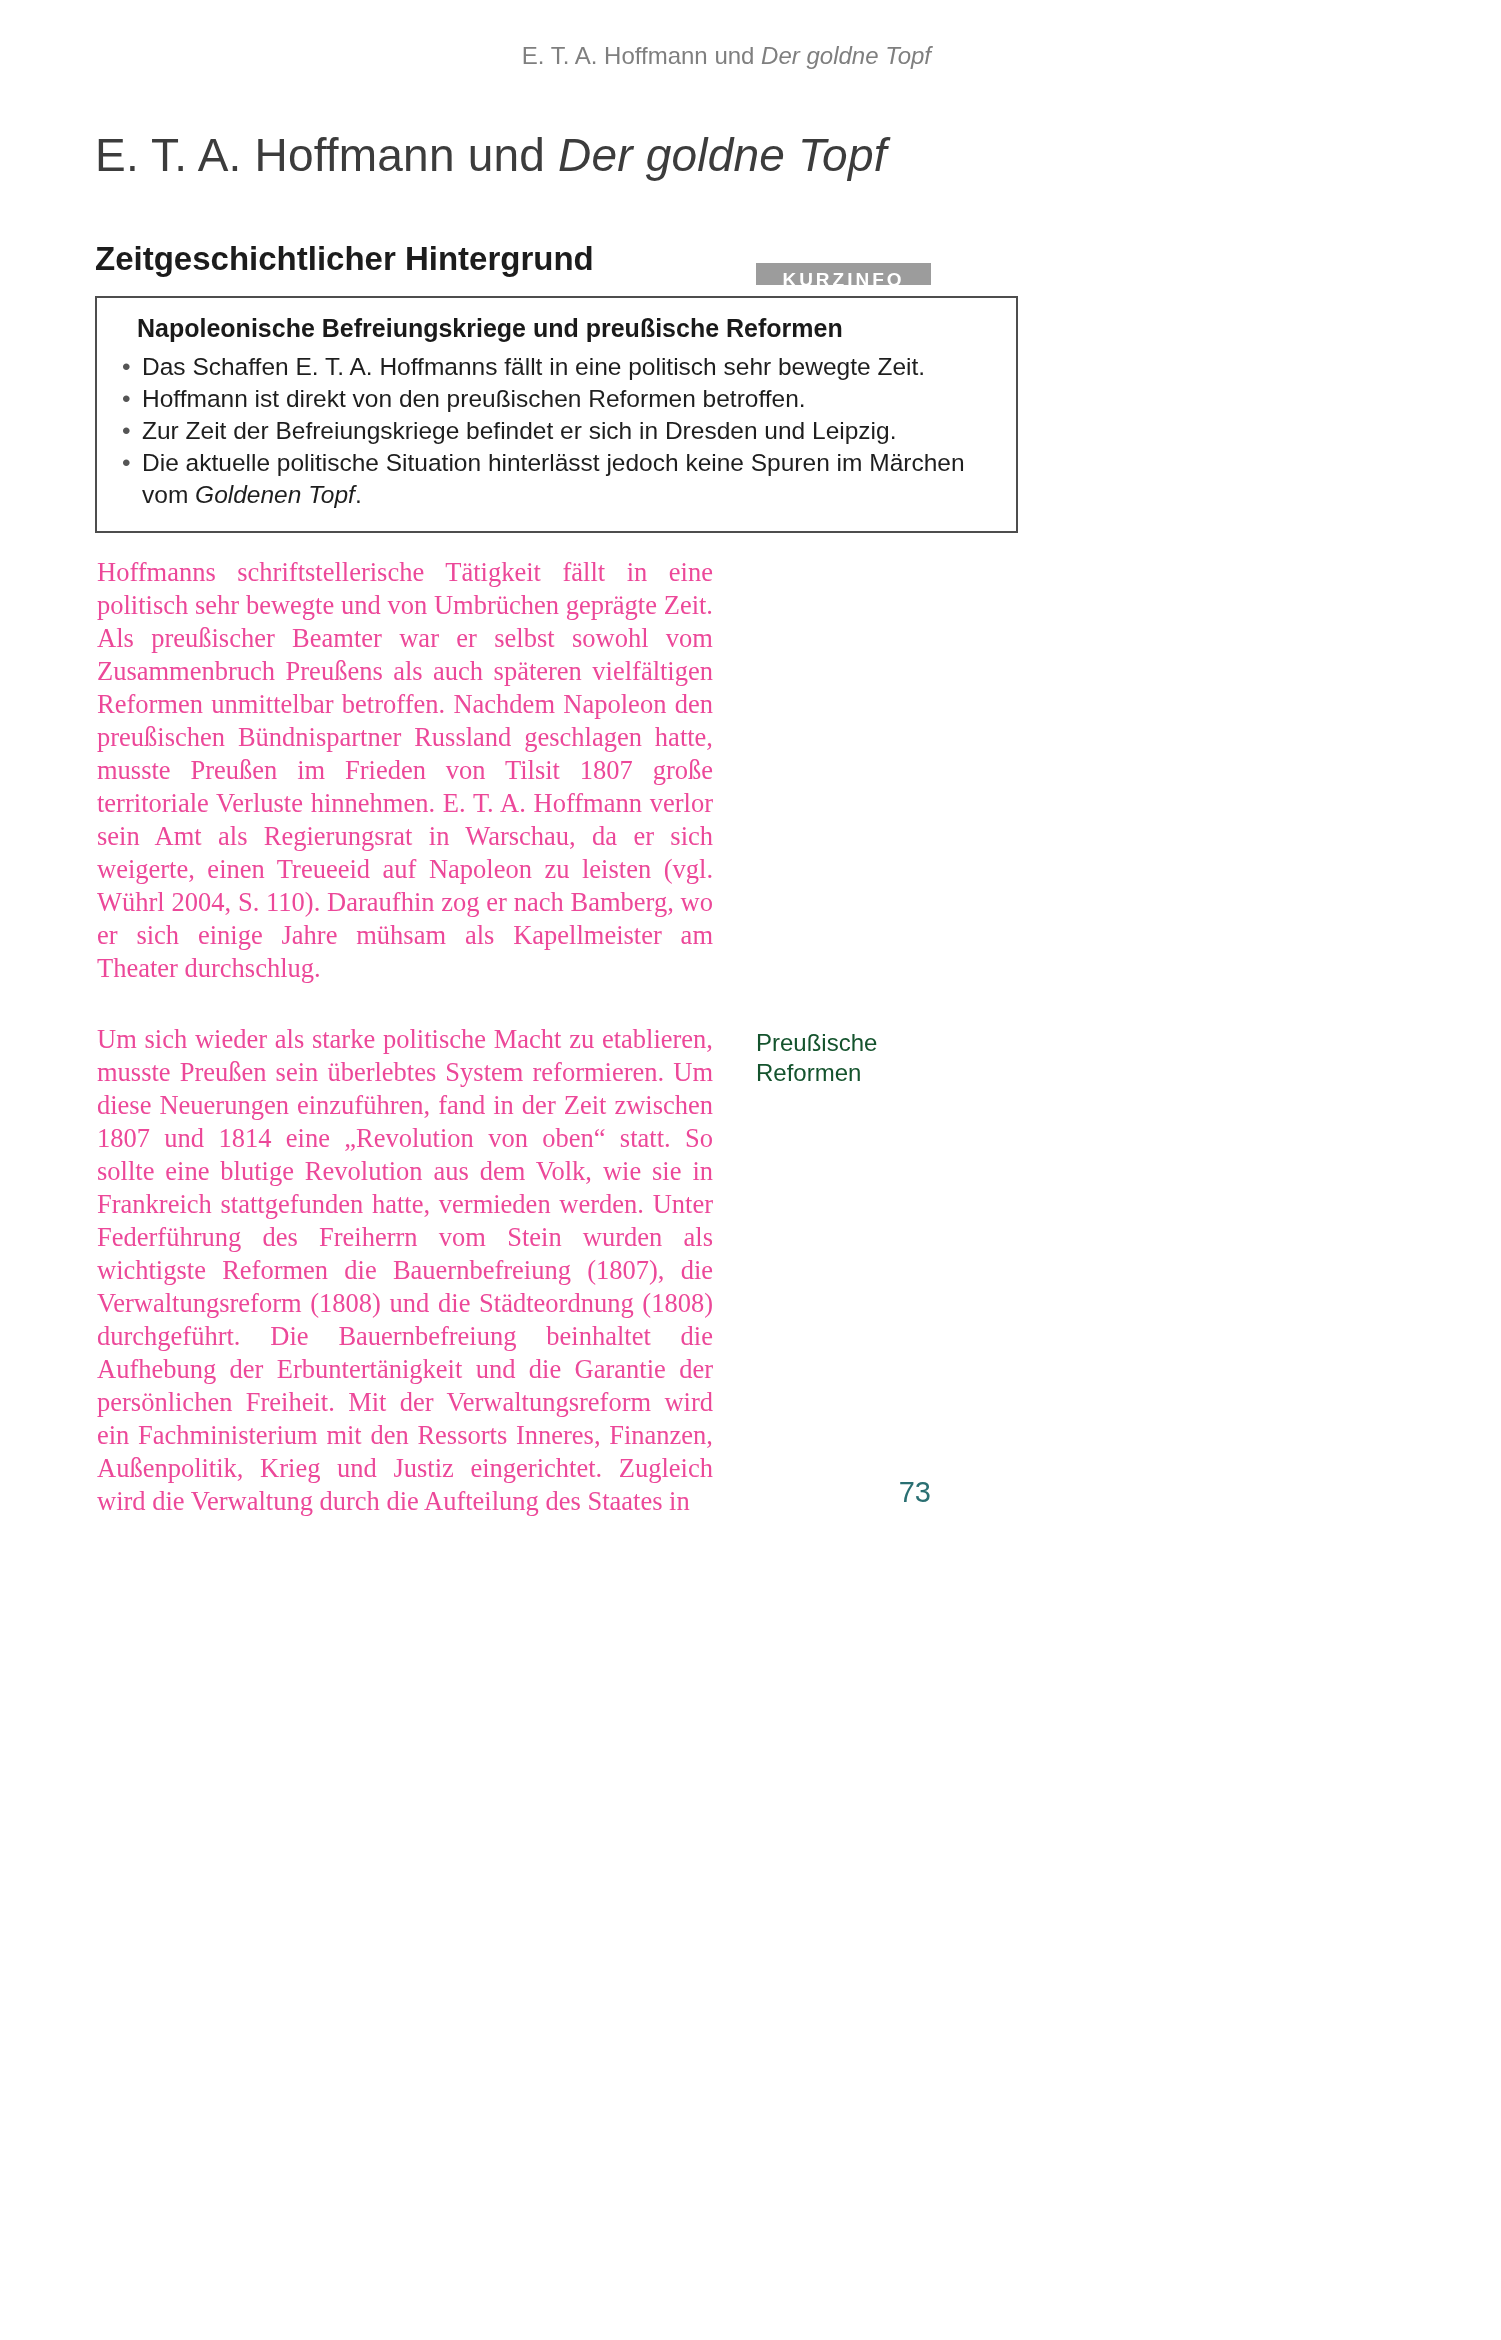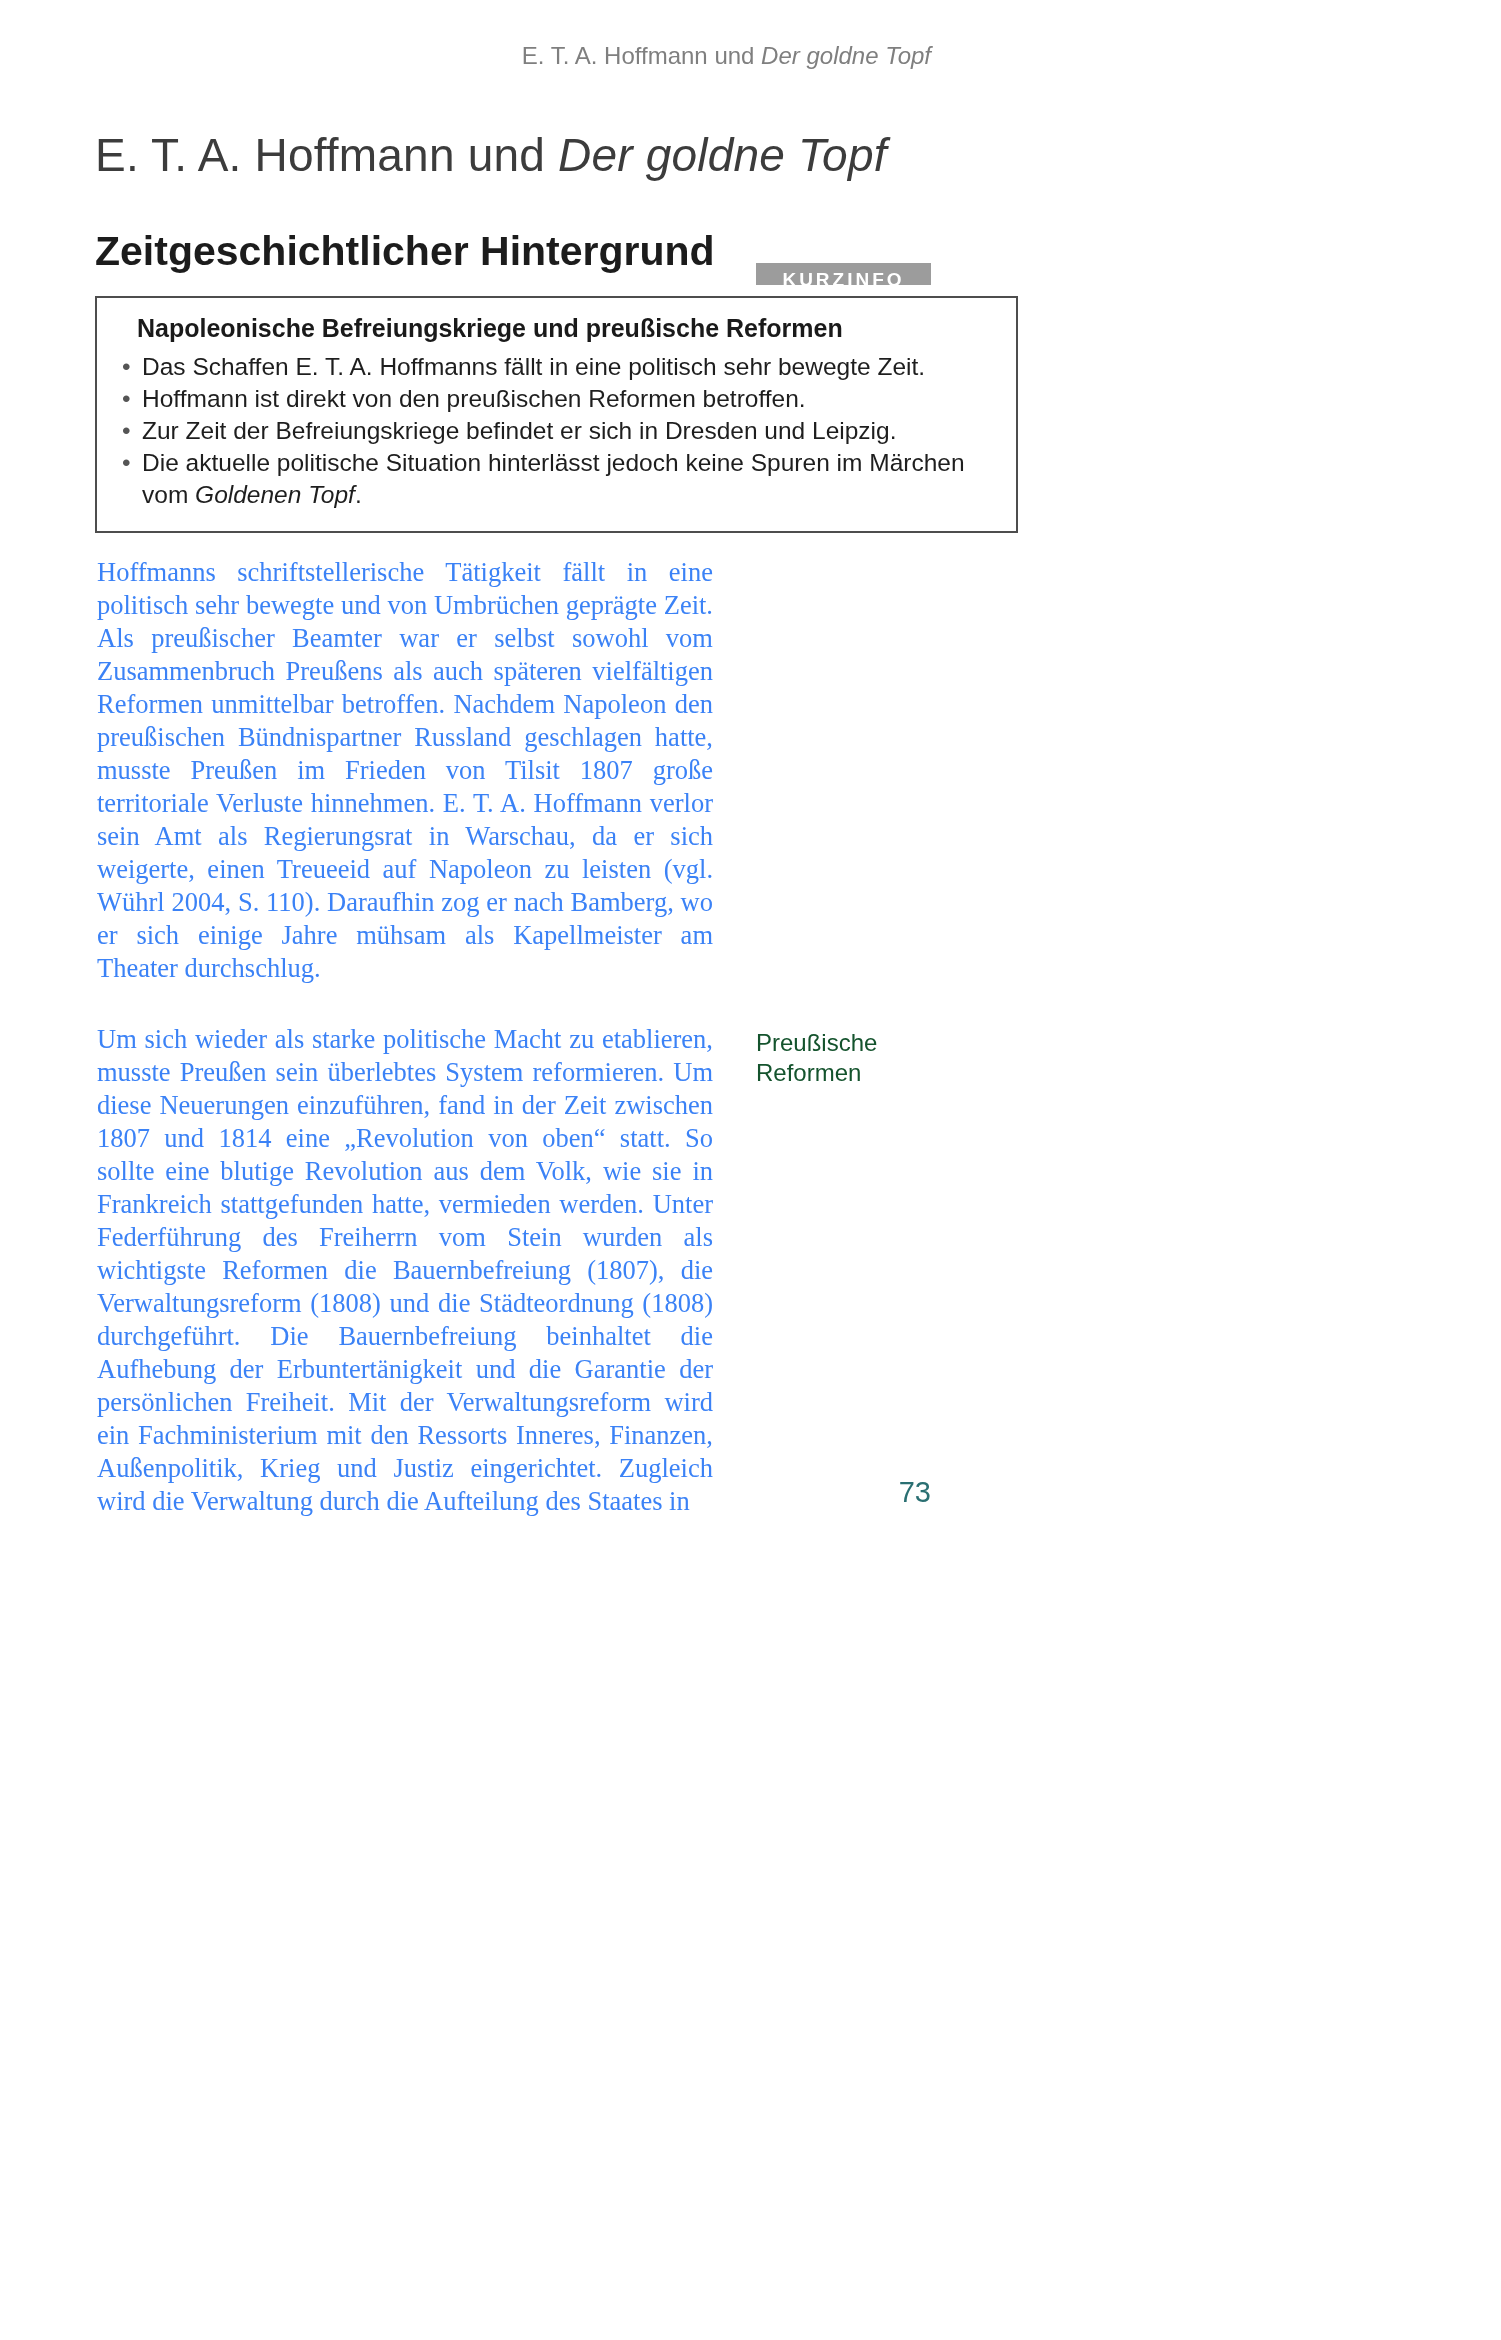--- a/index.html
+++ b/index.html
@@ -34,24 +34,24 @@
     width: 900px;
     margin: 0;
     font-size: 46px;
     font-weight: 400;
     color: #3c3c3c;
     letter-spacing: 0.2px;
   }
 
   .section-heading {
     position: absolute;
-    top: 228px;
+    top: 240px;
     left: 95px;
     margin: 0;
-    font-size: 41px;
+    font-size: 33px;
     font-weight: 700;
     color: #1c1c1c;
   }
 
   .kurzinfo {
     position: absolute;
     top: 263px;
     left: 756px;
     width: 175px;
     height: 22px;
@@ -104,21 +104,21 @@
     top: 556px;
     left: 97px;
     width: 616px;
   }
   .body-para {
     margin: 0 0 38px 0;
     font-family: "Liberation Serif", serif;
     font-size: 26.5px;
     line-height: 33px;
     text-align: justify;
-    color: #3b82f6;
+    color: #ec4899;
     hyphens: auto;
     -webkit-hyphens: auto;
   }
 
   .margin-note {
     position: absolute;
     top: 1028px;
     left: 756px;
     width: 185px;
     font-size: 24px;

